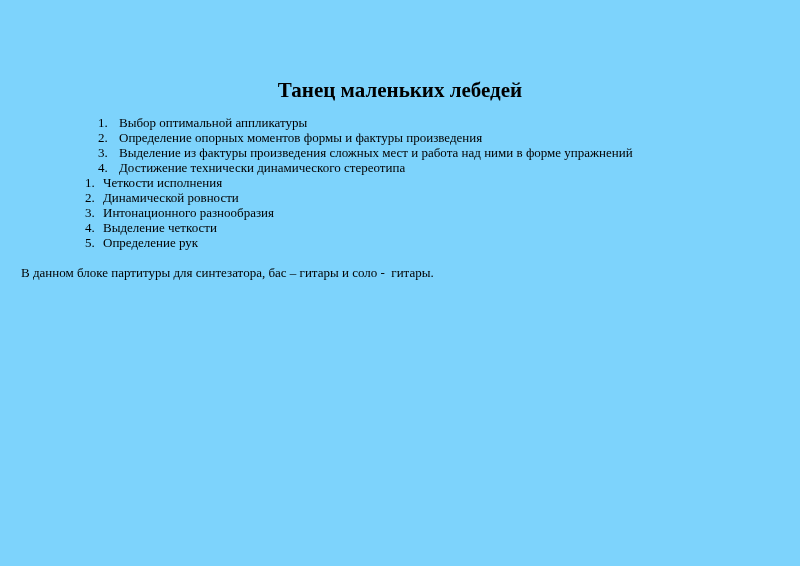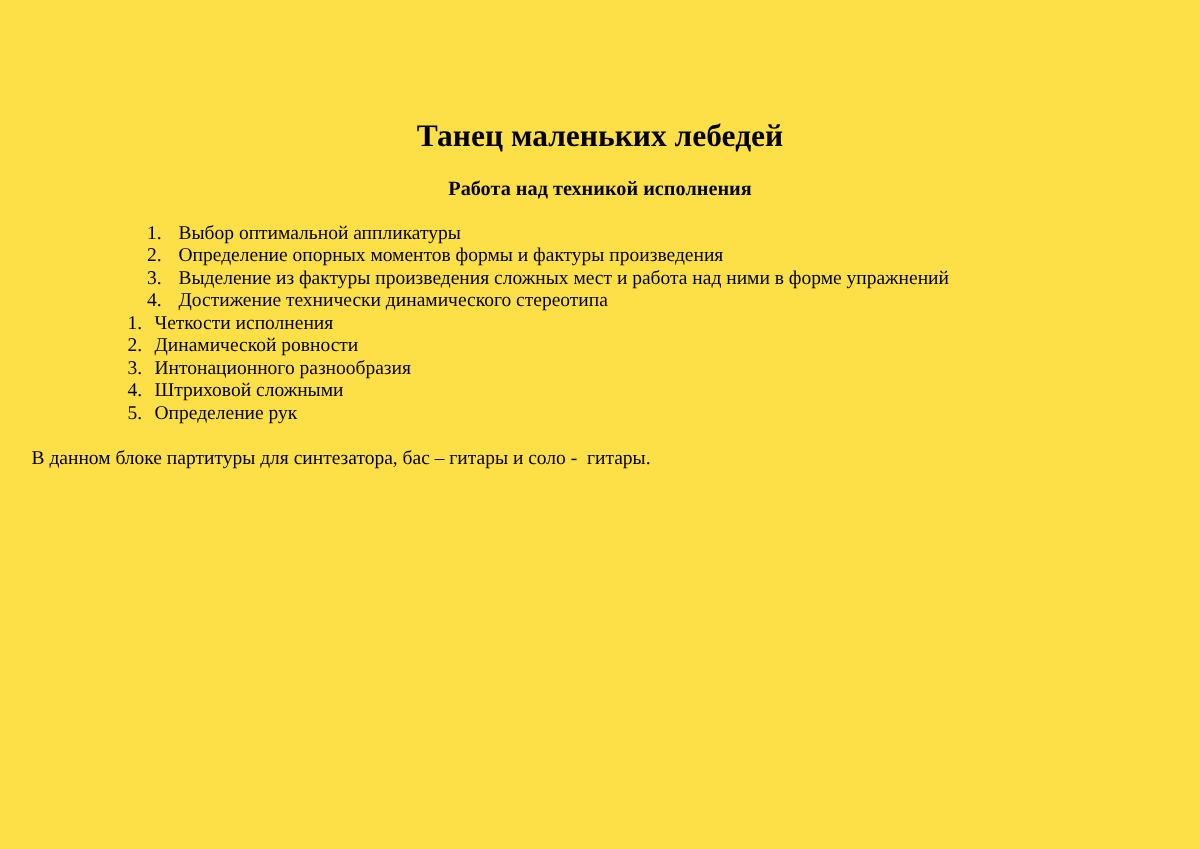--- a/index.html
+++ b/index.html
@@ -4,21 +4,21 @@
 <style>
   html, body {
     margin: 0;
     padding: 0;
     background: #ffffff;
   }
   .page {
     position: relative;
     width: 800px;
     height: 566px;
-    background: #fde047;
+    background: #7dd3fc;
     color: #000000;
     font-family: "Liberation Serif", "DejaVu Serif", serif;
     overflow: hidden;
     box-sizing: border-box;
     padding-top: 78px;
   }
   .title {
     margin: 0;
     text-align: center;
     font-size: 21px;
@@ -77,21 +77,20 @@
     flex: 1 1 auto;
   }
 </style>
 </head>
 <body>
 
 <div class="page">
 
   <h1 class="title">Танец маленьких лебедей</h1>
 
-  <h2 class="subtitle">Работа над техникой исполнения</h2>
 
 
   <ol class="list list-1">
     <li class="list-item">
       <span class="num">1.</span>
       <span class="txt">Выбор оптимальной аппликатуры</span>
     </li>
     <li class="list-item">
       <span class="num">2.</span>
       <span class="txt">Определение опорных моментов формы и фактуры произведения</span>
@@ -115,21 +114,21 @@
     <li class="list-item">
       <span class="num">2.</span>
       <span class="txt">Динамической ровности</span>
     </li>
     <li class="list-item">
       <span class="num">3.</span>
       <span class="txt">Интонационного разнообразия</span>
     </li>
     <li class="list-item">
       <span class="num">4.</span>
-      <span class="txt">Штриховой сложными</span>
+      <span class="txt">Выделение четкости</span>
     </li>
     <li class="list-item">
       <span class="num">5.</span>
       <span class="txt">Определение рук</span>
     </li>
   </ol>
 
   <p class="para footer-para">В данном блоке партитуры для синтезатора, бас – гитары и соло -  гитары.</p>
 
 </div>

